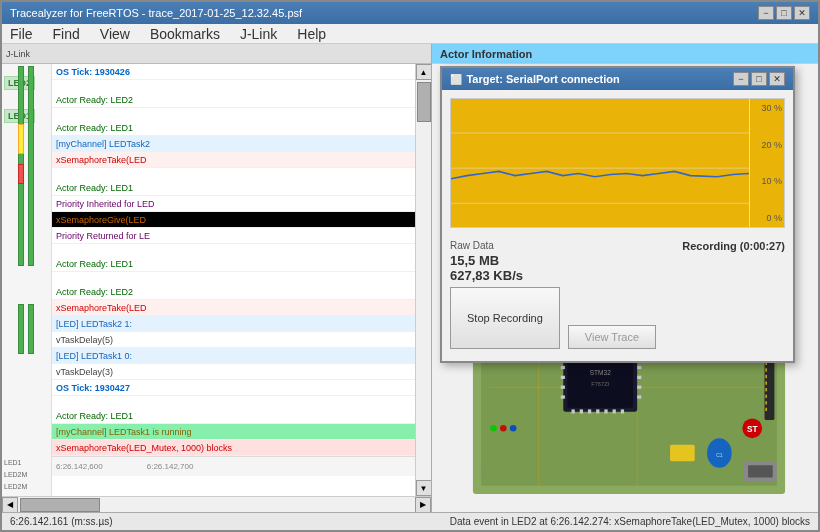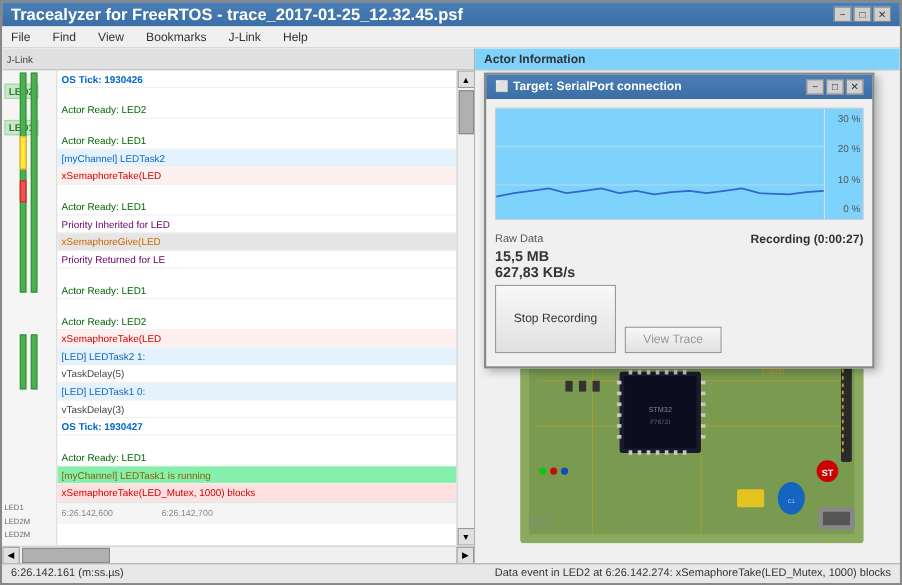--- a/index.html
+++ b/index.html
@@ -28,22 +28,22 @@
       color: white;
       padding: 3px 8px;
       display: flex;
       align-items: center;
       justify-content: space-between;
       height: 22px;
       flex-shrink: 0;
     }
 
     .title-bar-title {
-      font-size: 15px;
-      font-weight: bold;
+      font-size: 11px;
+      font-weight: normal;
     }
 
     .title-bar-controls {
       display: flex;
       gap: 2px;
     }
 
     .title-bar-btn {
       width: 16px;
       height: 14px;
@@ -62,21 +62,21 @@
       border-bottom: 1px solid #ccc;
       padding: 2px 4px;
       display: flex;
       gap: 12px;
       height: 20px;
       align-items: center;
       flex-shrink: 0;
     }
 
     .menu-item {
-      font-size: 11px;
+      font-size: 14px;
       color: #333;
       cursor: pointer;
       padding: 0 4px;
     }
 
     .content-area {
       display: flex;
       flex: 1;
       overflow: hidden;
       position: relative;
@@ -162,23 +162,23 @@
       cursor: pointer;
       color: #333;
     }
 
     .dialog-body {
       padding: 8px;
     }
 
     
     .chart-area {
-      background: #7dd3fc;
+      background: #eab308;
       border: 1px solid #ccc;
-      height: 102px;
+      height: 130px;
       margin-bottom: 8px;
       position: relative;
       overflow: hidden;
     }
 
     .chart-y-axis {
       position: absolute;
       right: 0;
       top: 0;
       width: 35px;
@@ -326,21 +326,21 @@
       padding: 0 4px;
       border-bottom: 1px solid #f0f0f0;
       white-space: nowrap;
       overflow: hidden;
       text-align: right;
     }
 
     .event-item.os-tick { color: #0066cc; font-weight: bold; }
     .event-item.actor-ready { color: #006600; margin-top: 12px; }
     .event-item.semaphore-take { color: #cc0000; background: #fff0f0; }
-    .event-item.semaphore-give { color: #cc6600; background: #e5e5e5; }
+    .event-item.semaphore-give { color: #cc6600; background: #000000; }
     .event-item.priority { color: #660066; }
     .event-item.task-running { background: #86efac; color: #856404; }
     .event-item.task-delay { color: #444; }
     .event-item.semaphore-block { color: #cc0000; background: #ffe0e0; }
     .event-item.led-task { color: #1565c0; background: #e3f2fd; }
 
     .raw-data-row {
       display: flex;
       align-items: flex-start;
       gap: 24px;

